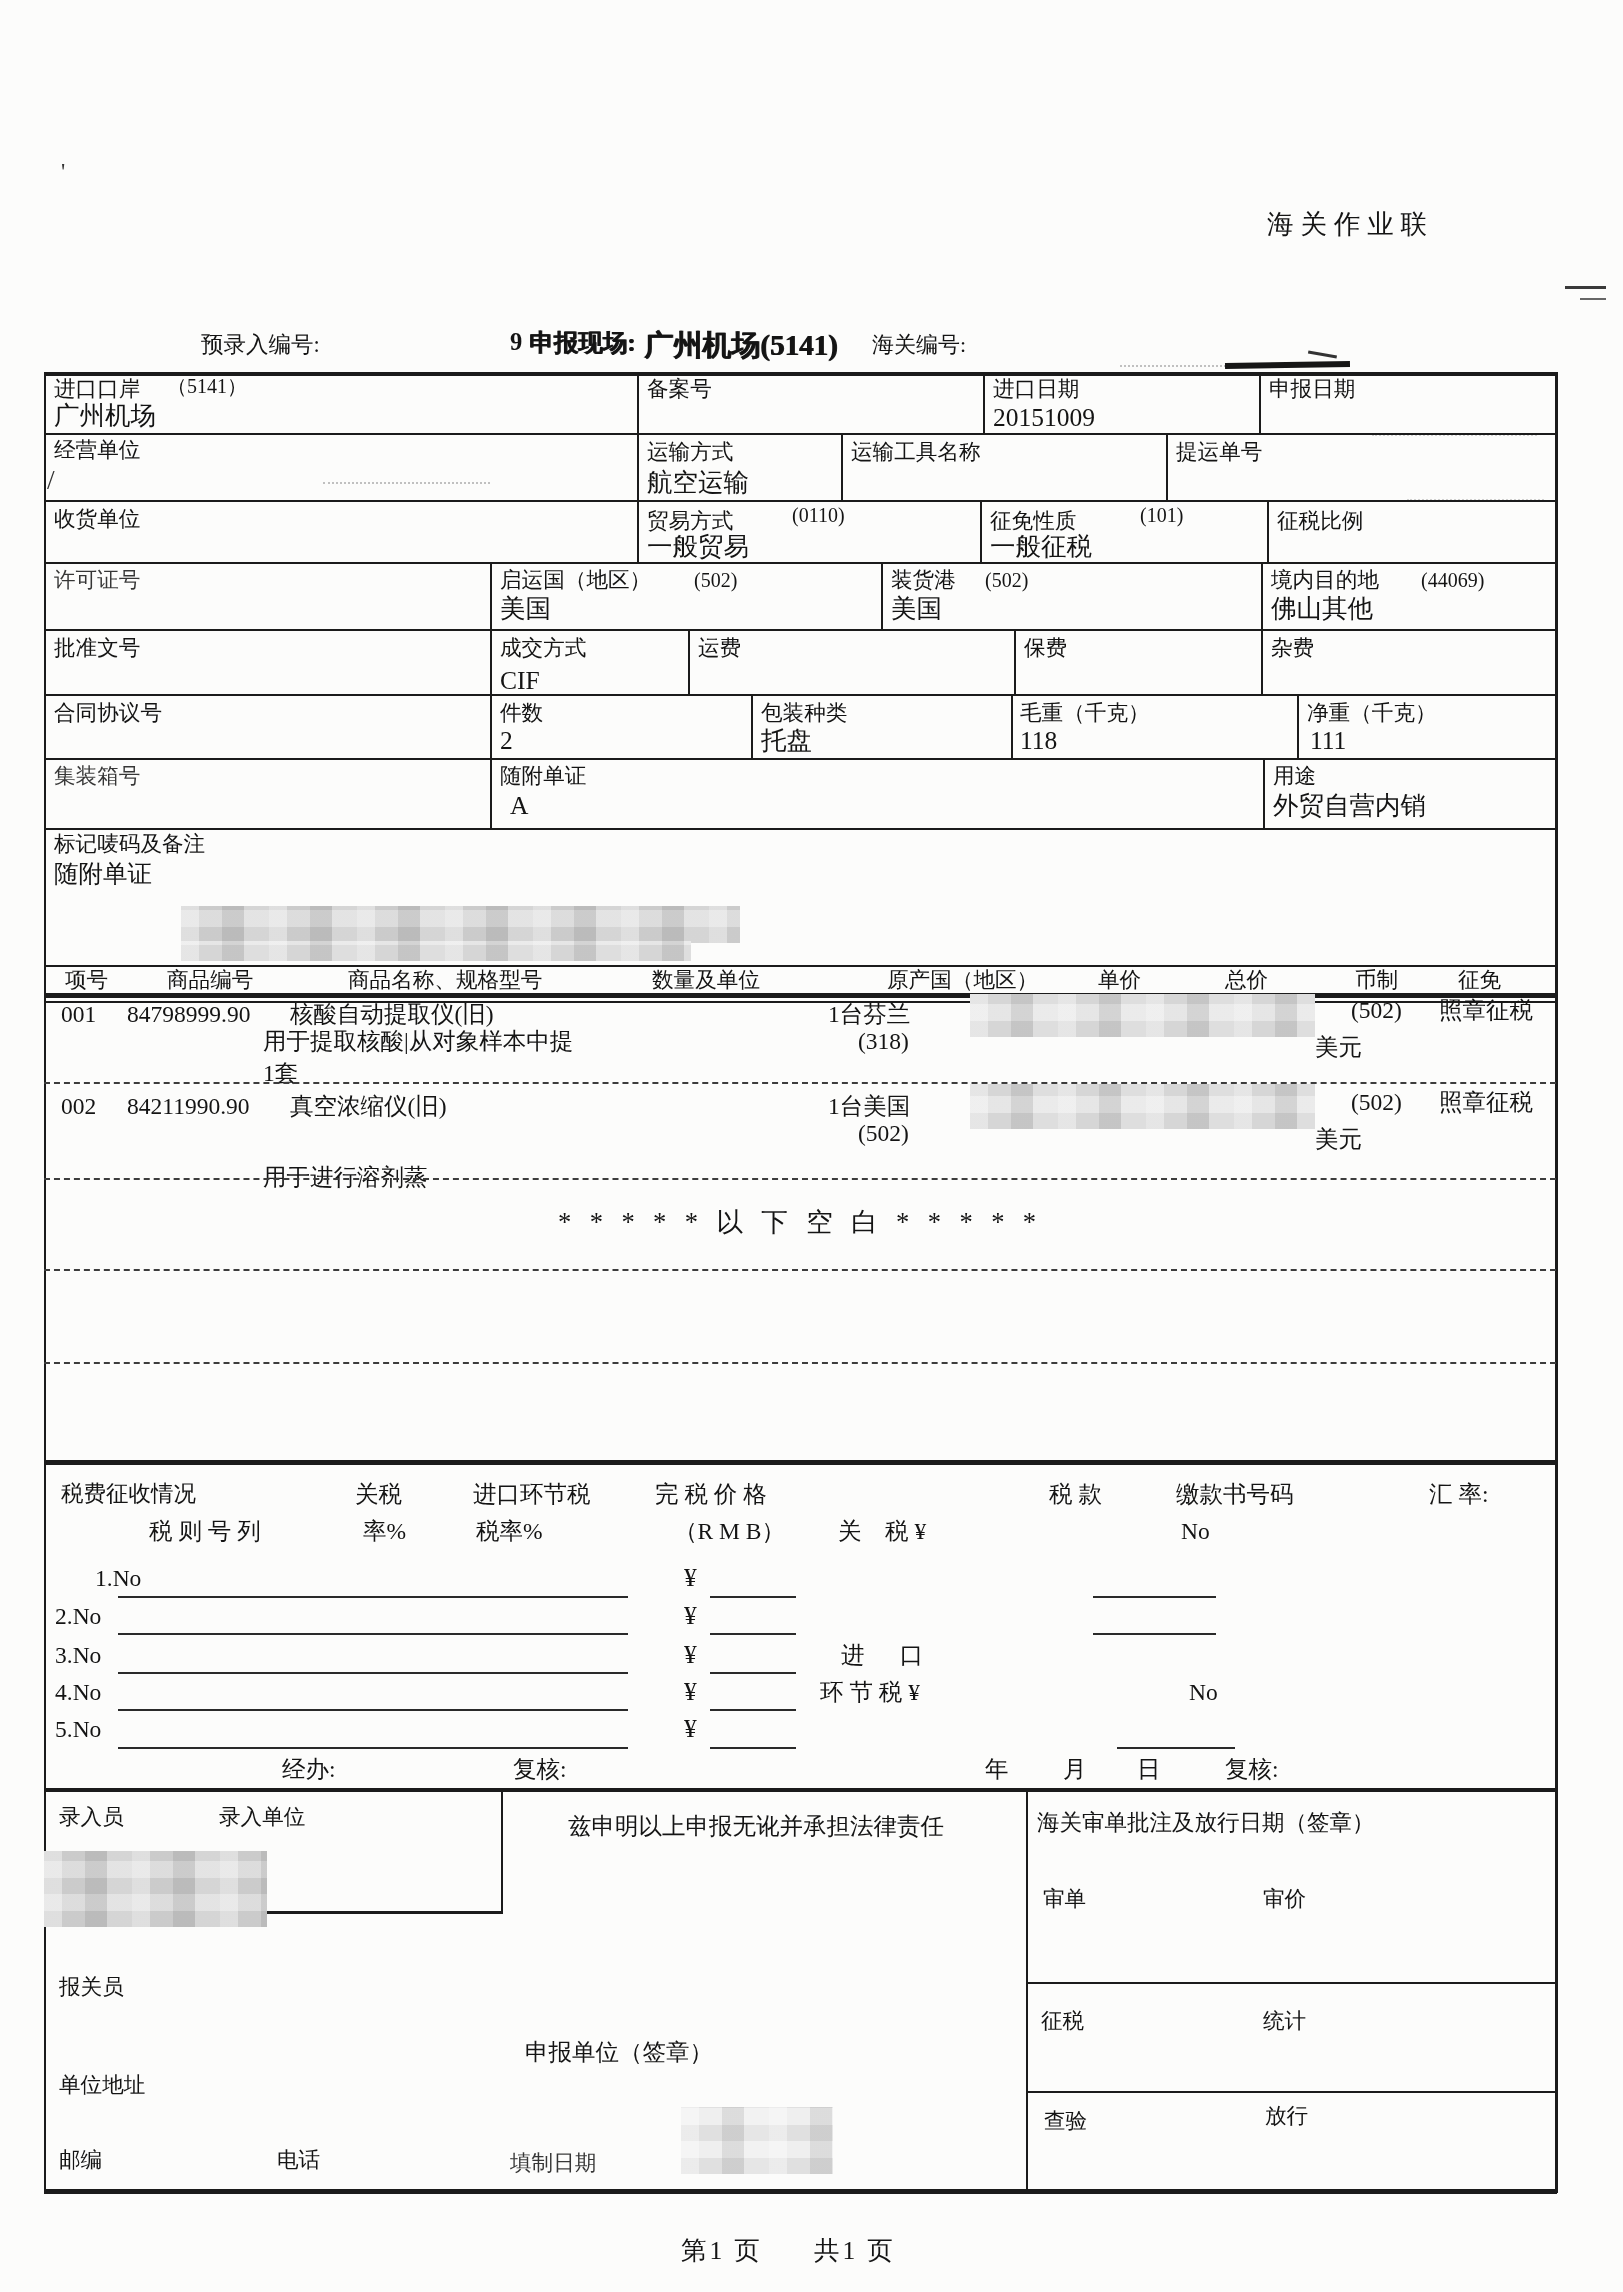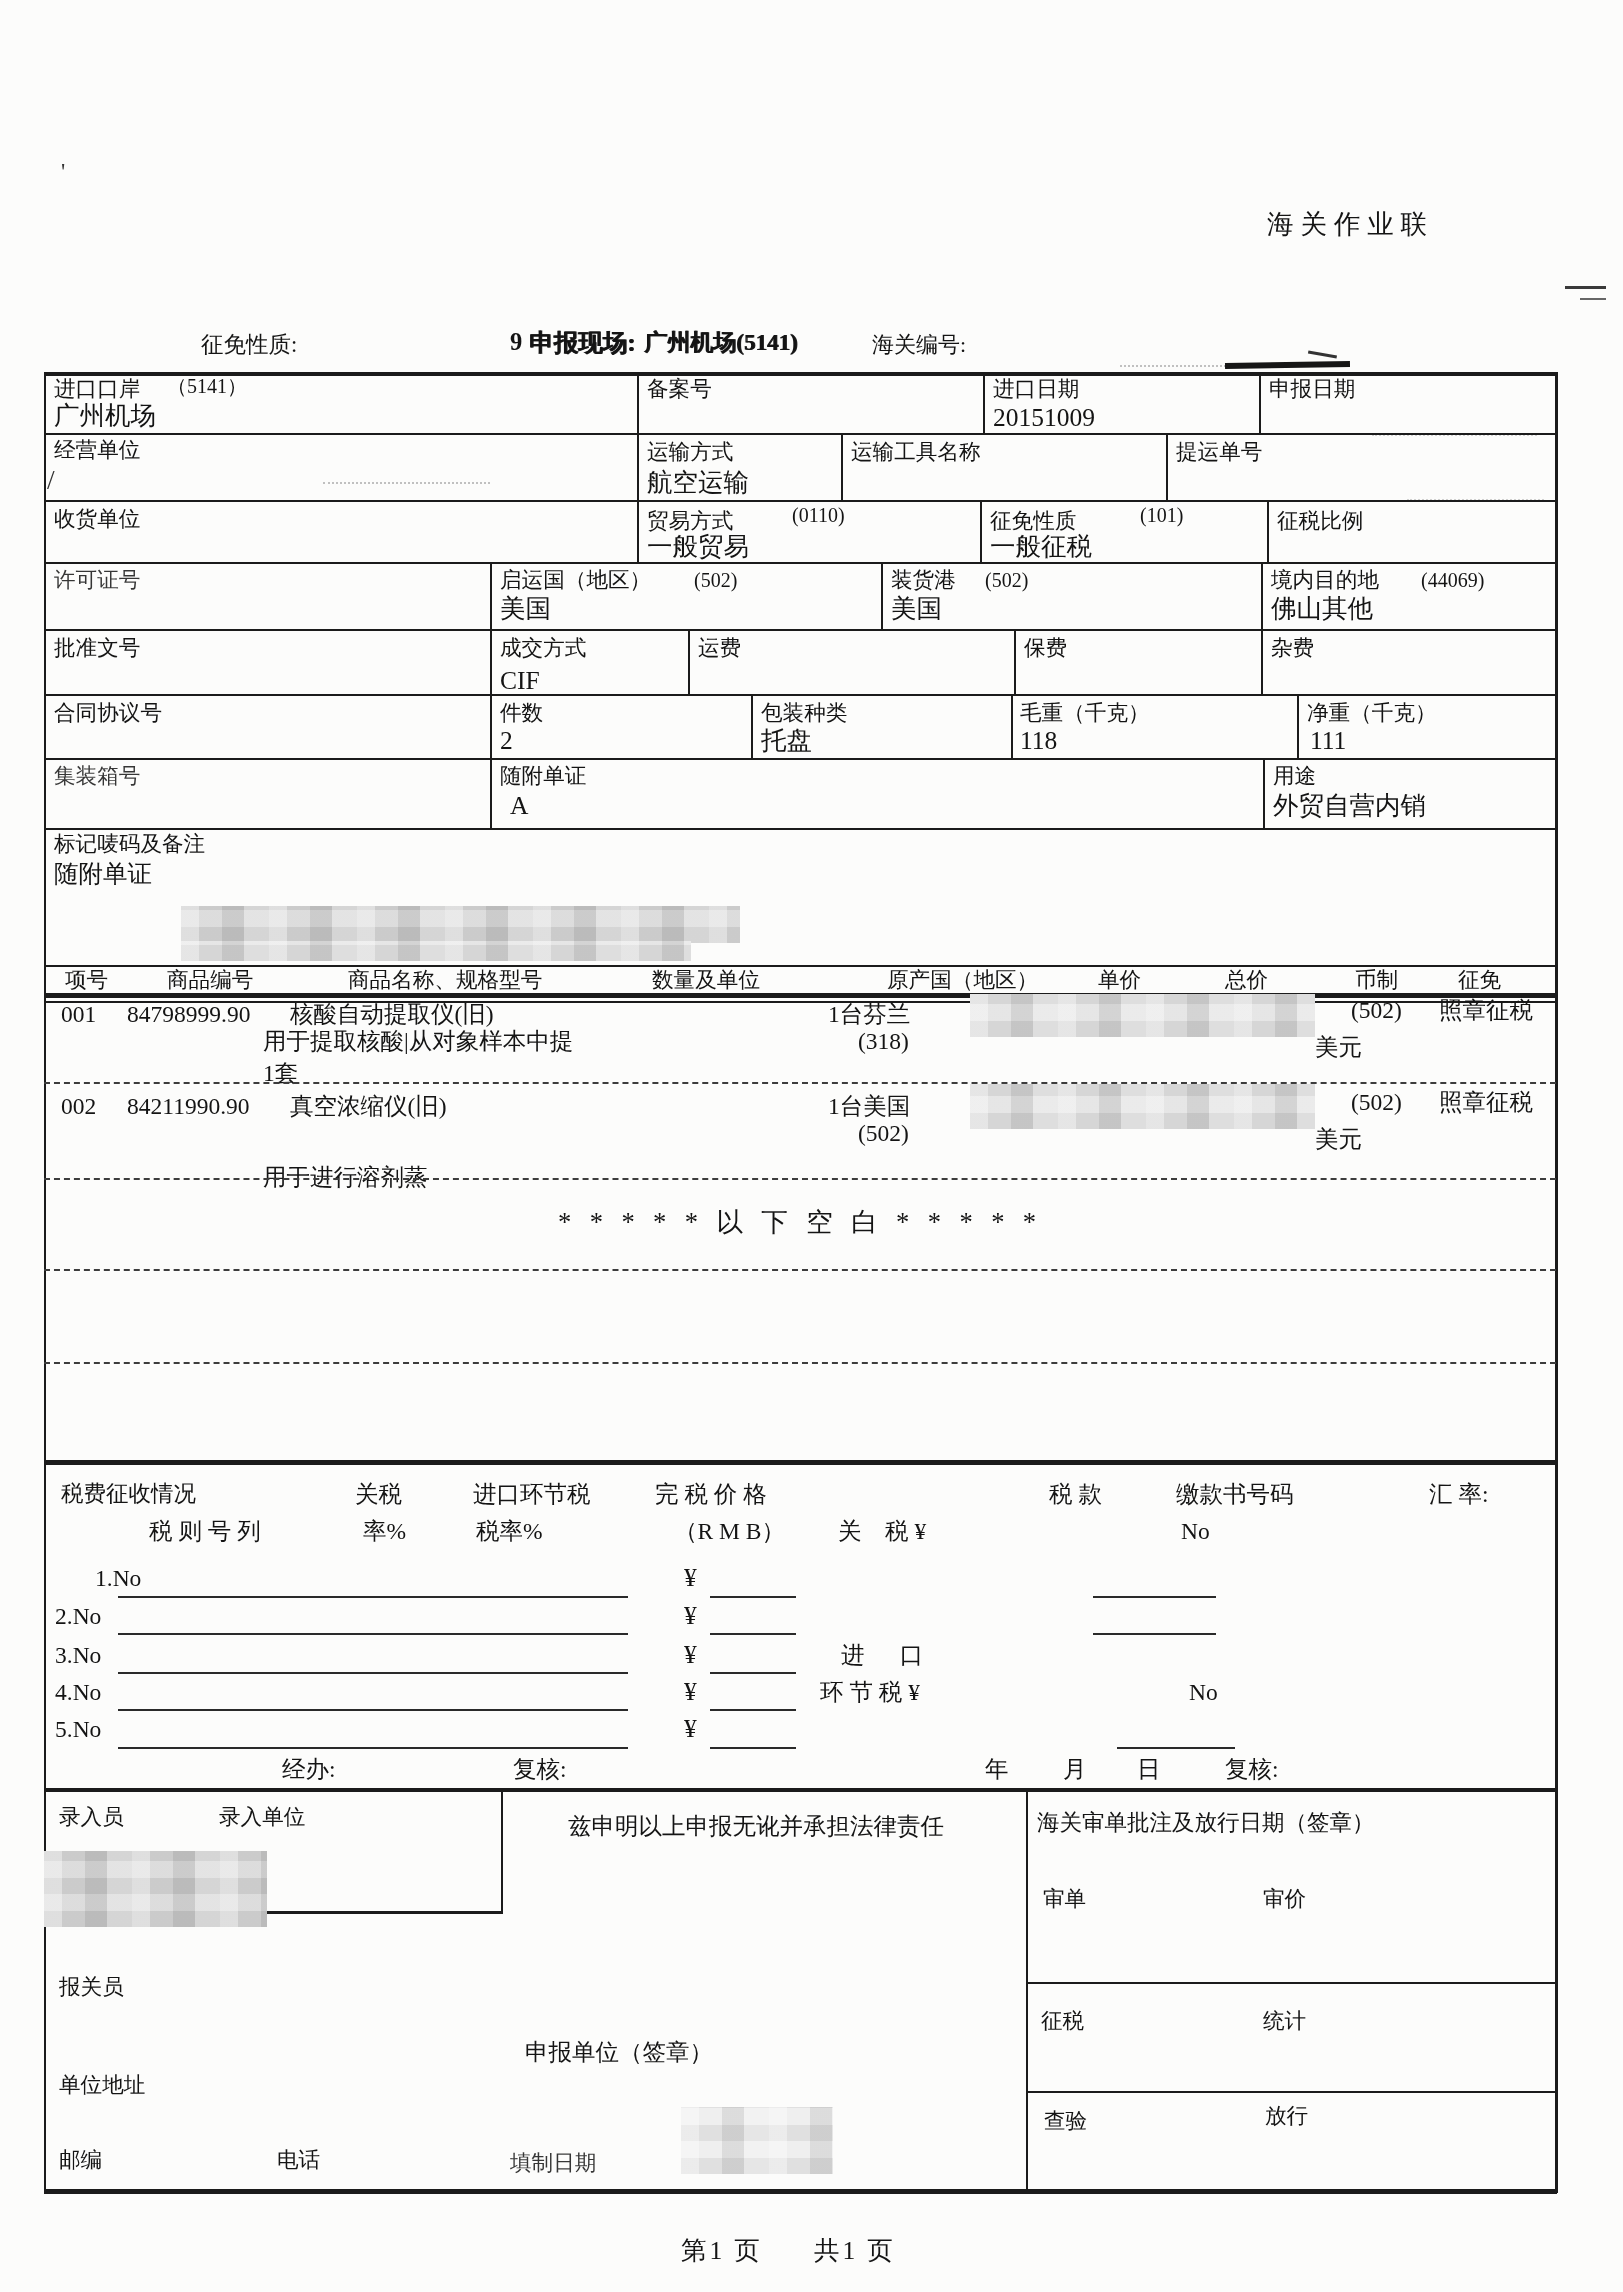--- a/index.html
+++ b/index.html
@@ -28,24 +28,24 @@
   .center-line{position:absolute;left:44px;width:1512px;text-align:center;}
 </style>
 </head>
 <body>
 
 <div class="page">
 
   <span class="t" style="left:61px;top:159px;font-size:23.5px;color:#333;">'</span>
   <div class="copy" style="left:1267px;top:206px;">海关作业联</div>
 
-  <span class="t lbl" style="left:201px;top:333px;font-size:22.5px;">征免性质:</span>
+  <span class="t lbl" style="left:201px;top:333px;font-size:22.5px;">预录入编号:</span>
   <span class="t bold" style="left:510px;top:329px;font-size:24.5px;">9</span>
   <span class="t bold" style="left:529px;top:330px;font-size:24.5px;text-shadow:1px 0 0 #222;">申报现场:</span>
-  <span class="t bold" style="left:644px;top:330px;font-size:23px;text-shadow:1px 0 0 #222;font-family:Liberation Serif, serif;">广州机场(5141)</span>
+  <span class="t bold" style="left:644px;top:330px;font-size:29px;text-shadow:1px 0 0 #222;font-family:Liberation Serif, serif;">广州机场(5141)</span>
   <span class="t lbl" style="left:872px;top:333px;font-size:22px;">海关编号:</span>
 
   <div class="dots" style="left:1120px;top:365px;width:106px;"></div>
   <div class="artifact" style="left:1225px;top:362px;width:125px;height:5.9px;transform:rotate(-1deg);"></div>
   <div class="artifact" style="left:1308px;top:353px;width:29px;height:2.9px;transform:rotate(10deg);background:#333;"></div>
   <div class="artifact" style="left:1565px;top:286px;width:41px;height:2.9px;background:#3a3a3a;"></div>
   <div class="artifact" style="left:1580px;top:298px;width:25.5px;height:2px;background:#666;"></div>
   <div class="dots" style="left:1372px;top:434px;width:165px;opacity:.4;"></div>
   <div class="dots" style="left:1407px;top:499px;width:137px;opacity:.4;"></div>
 

